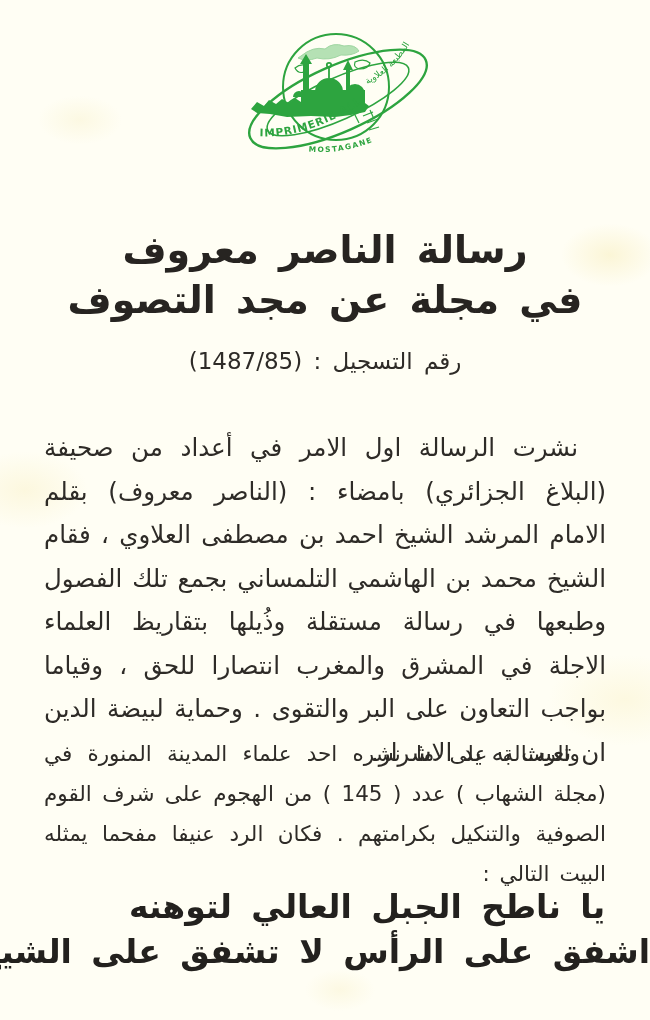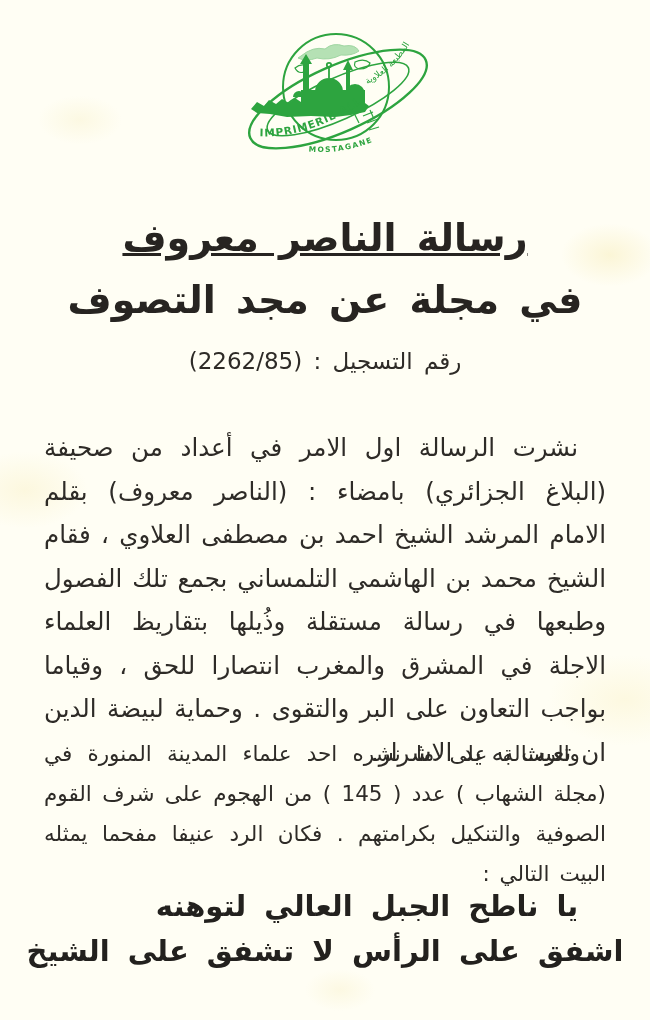--- a/index.html
+++ b/index.html
@@ -18,35 +18,35 @@
       radial-gradient(ellipse 50px 30px at 340px 990px, rgba(248,240,200,.40), transparent 70%);
     background-color:#fffef4;
     color:#2c2a26;
   }
   .stamp{position:absolute;left:243px;top:24px;width:198px;height:140px;}
   .title{
     position:absolute;left:0;right:0;text-align:center;direction:rtl;
     font-weight:bold;font-size:38px;letter-spacing:0;word-spacing:7px;color:#272421;
     white-space:nowrap;
   }
-  .title-l1{top:216px;text-decoration:underline;}
+  .title-l1{top:228px;}
   .title-l2{top:278px;}
   .reg{
     position:absolute;left:0;right:0;top:348px;text-align:center;direction:rtl;
     font-size:23px;word-spacing:4px;color:#2e2b27;
   }
   .para{
     position:absolute;right:38px;left:38px;direction:rtl;unicode-bidi:plaintext;
     text-align:justify;color:#2e2b27;margin:6px;
   }
   .para-1{top:420px;font-size:24.5px;line-height:43.5px;text-indent:28px;word-spacing:2px;}
   .para-2{top:728px;font-size:21.5px;line-height:40px;text-indent:26px;word-spacing:3px;}
   .verse{
     position:absolute;left:0;right:0;top:884px;text-align:center;direction:rtl;
-    font-weight:bold;font-size:29px;line-height:45px;color:#23211e;word-spacing:8px;
+    font-weight:bold;font-size:33px;line-height:45px;color:#23211e;word-spacing:8px;
   }
   .verse-l1{position:relative;left:42px;white-space:nowrap;}
   .verse-l2{white-space:nowrap;}
 </style>
 </head>
 <body>
 
 <div class="page">
 
   <div class="stamp">
@@ -98,21 +98,21 @@
       </text>
       <text font-family="DejaVu Sans, sans-serif" font-size="9" fill="#2da43f">
         <textPath href="#arc-arabic" startOffset="6%">المطبعة العلاوية</textPath>
       </text>
     </svg>
   </div>
 
   <div class="title title-l1">رسالة الناصر معروف</div>
   <div class="title title-l2">في مجلة عن مجد التصوف</div>
 
-  <div class="reg">رقم التسجيل : (2262/85)</div>
+  <div class="reg">رقم التسجيل : (1487/85)</div>
 
   <p class="para para-1">نشرت الرسالة اول الامر في أعداد من صحيفة (البلاغ الجزائري) بامضاء : (الناصر معروف) بقلم الامام المرشد الشيخ احمد بن مصطفى العلاوي ، فقام الشيخ محمد بن الهاشمي التلمساني بجمع تلك الفصول وطبعها في رسالة مستقلة وذُيلها بتقاريظ العلماء الاجلة في المشرق والمغرب انتصارا للحق ، وقياما بواجب التعاون على البر والتقوى . وحماية لبيضة الدين ان تعبث به يد الاشرار.</p>
   <p class="para para-2">والرسالة على ما نشره احد علماء المدينة المنورة في (مجلة الشهاب ) عدد ( 145 ) من الهجوم على شرف القوم الصوفية والتنكيل بكرامتهم . فكان الرد عنيفا مفحما يمثله البيت التالي :</p>
 
   <div class="verse">
     <div class="verse-l1">يا ناطح الجبل العالي لتوهنه</div>
     <div class="verse-l2">اشفق على الرأس لا تشفق على الشيخ</div>
   </div>
 
 </div>

